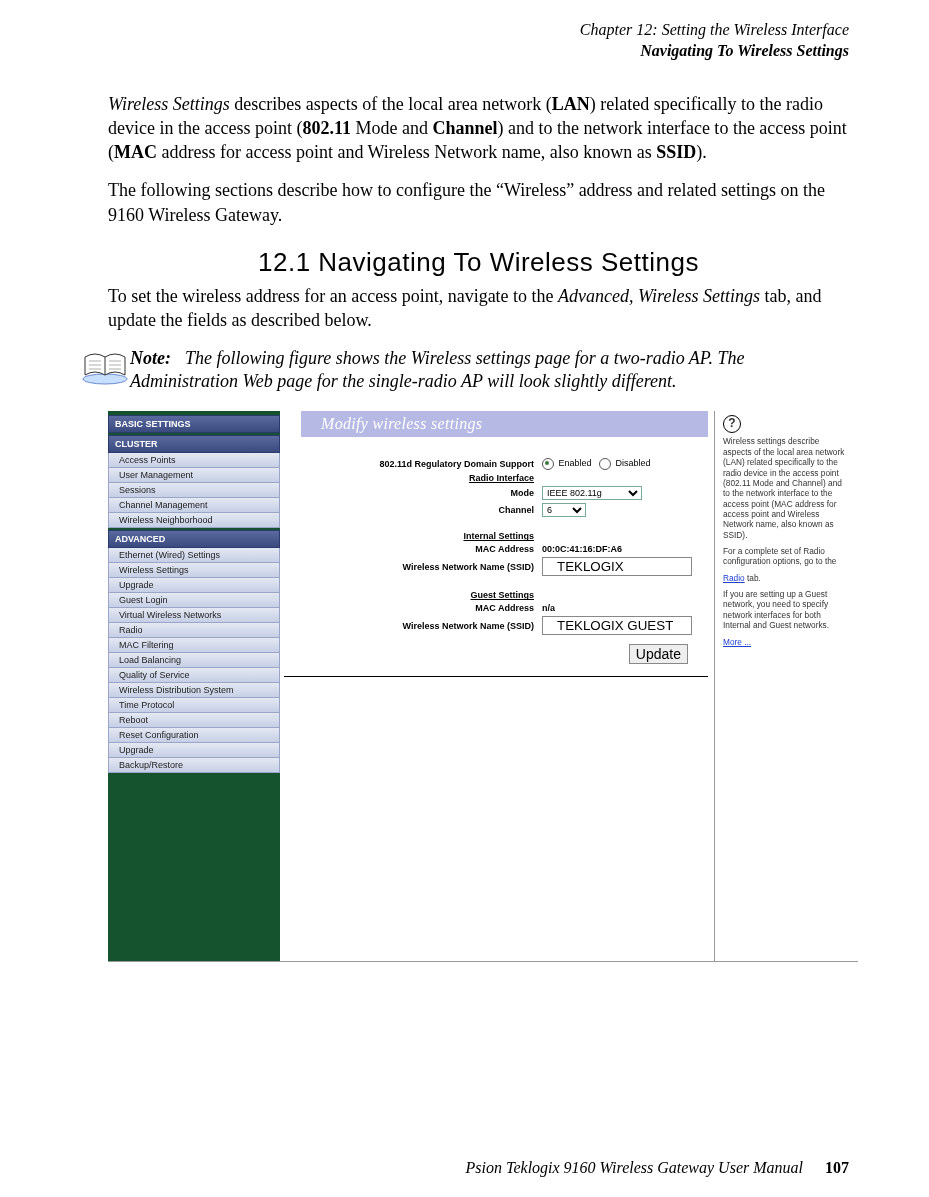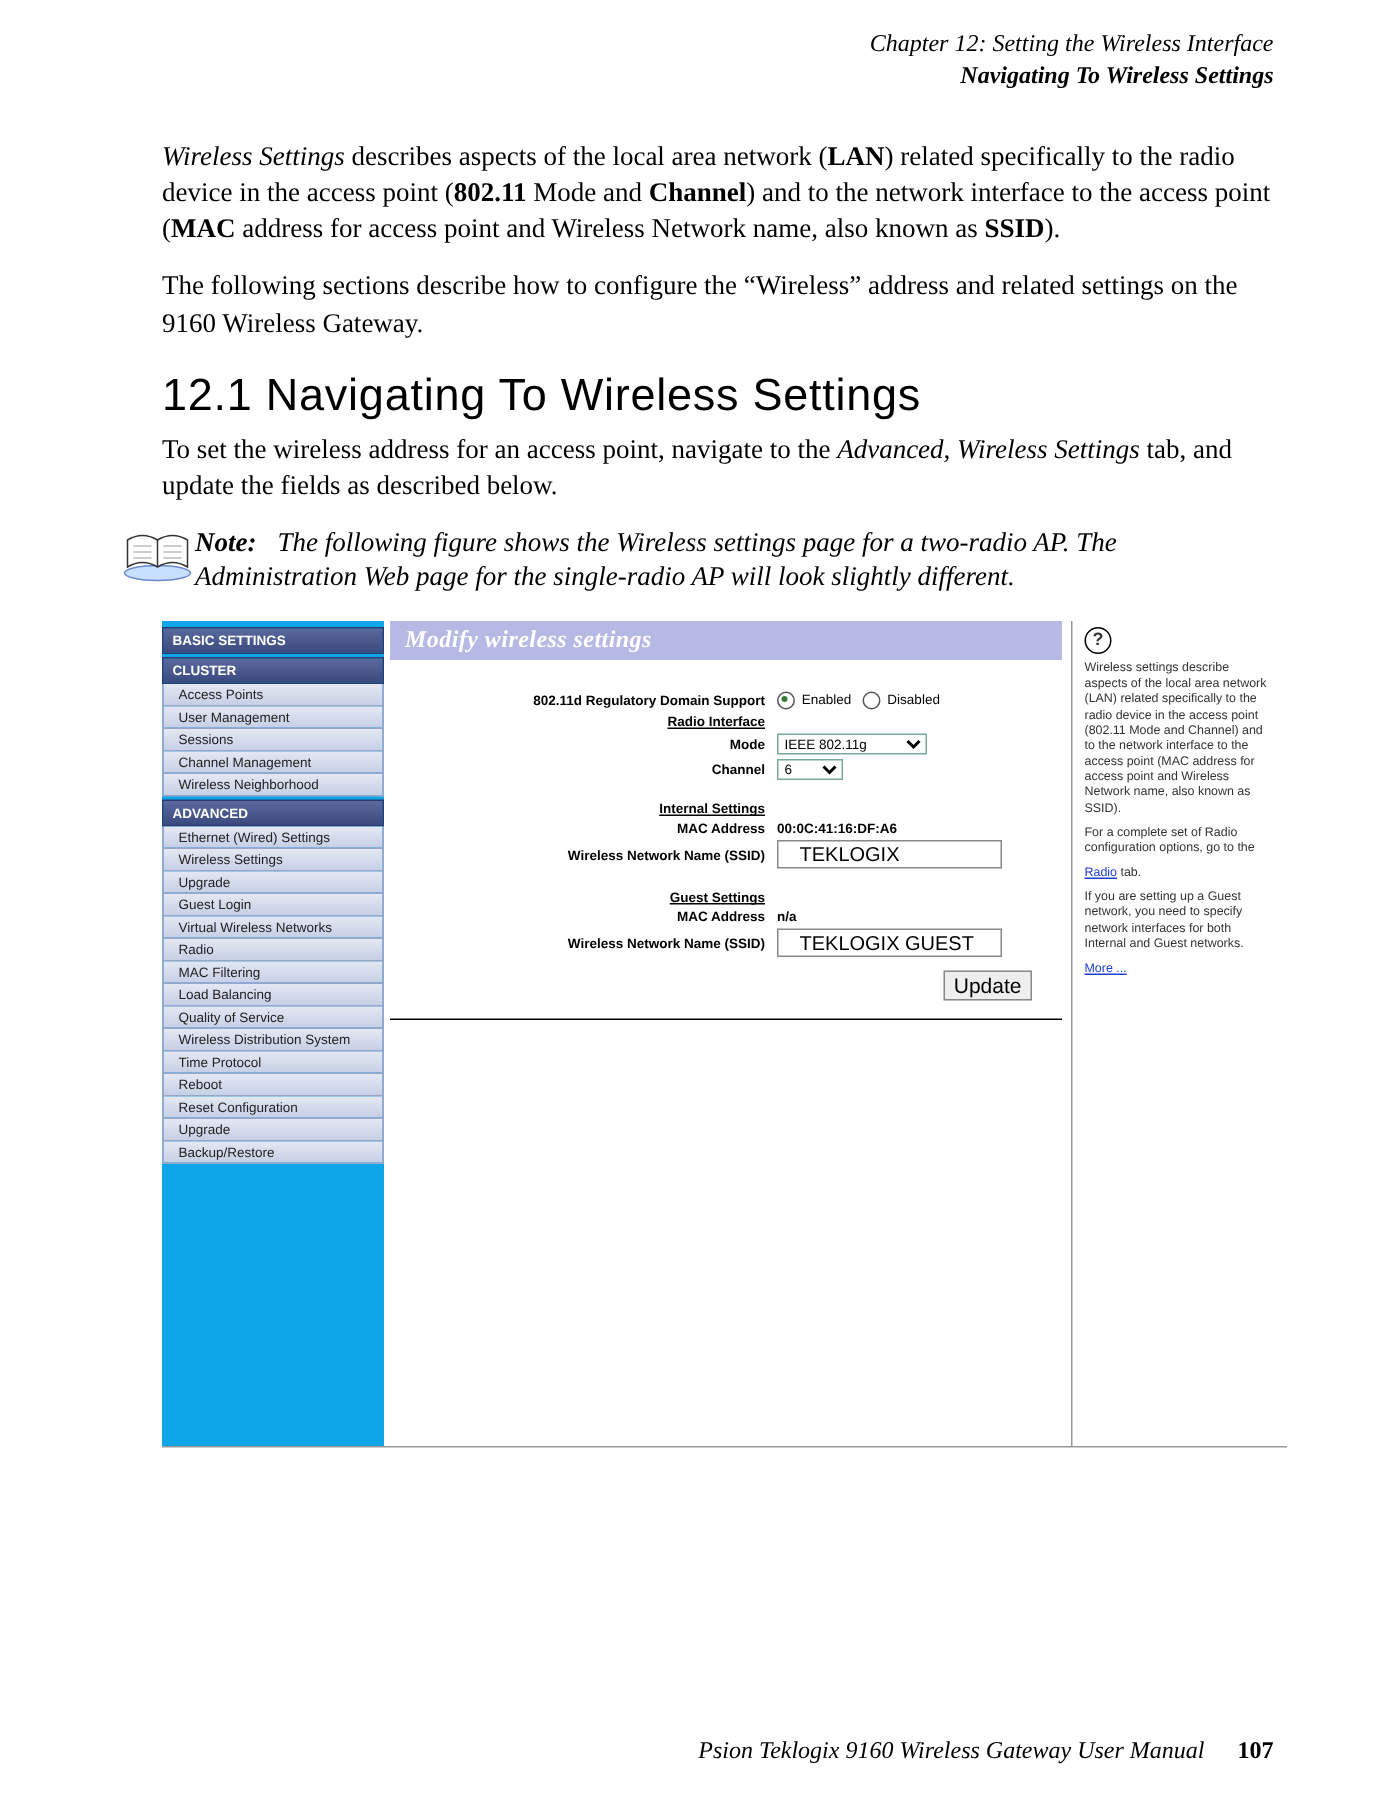--- a/index.html
+++ b/index.html
@@ -28,23 +28,24 @@
   .top-header .line2 { font-weight: bold; }
   .body-p {
     margin: 0 0 14px 28px;
     line-height: 1.35;
   }
   .body-p .i { font-style: italic; }
   .body-p .b { font-weight: bold; }
   h1.section {
     font-family: Arial, Helvetica, sans-serif;
     font-weight: normal;
-    font-size: 30px;
+    font-size: 26px;
     margin: 20px 0 6px 28px;
     letter-spacing: 0.5px;
+    text-align: center;
   }
   .note-row {
     display: flex;
     align-items: flex-start;
     margin: 10px 0 18px 0;
   }
   .note-icon {
     width: 50px; height: 36px; flex: 0 0 50px;
     margin-top: 2px;
   }
@@ -62,22 +63,22 @@
     height: 550px;
     background: #fff;
     position: relative;
     font-family: Arial, Helvetica, sans-serif;
     font-size: 9px;
     color: #000;
     border-bottom: 1px solid #999;
     display: flex;
   }
   .shot .sidebar {
-    width: 148px;
-    background: #0ea5e9;
+    width: 172px;
+    background: #14532d;
     box-sizing: border-box;
     padding-top: 4px;
   }
   .shot .grp {
     margin: 0 0 2px 0;
   }
   .shot .grp-hd {
     background: linear-gradient(#5a6a9e,#3a4a7e);
     color: #fff;
     font-weight: bold;
@@ -105,23 +106,24 @@
   .shot .main {
     flex: 1;
     padding-right: 6px;
   }
   .shot .title-bar {
     background: #b5b9e4;
     color: #fff;
     font-style: italic;
     font-family: Georgia, serif;
     font-size: 16px;
-    padding: 4px 10px;
-    font-weight: bold;
+    padding: 4px 20px;
+    font-weight: normal;
     letter-spacing: 0.3px;
+    margin-left: 17px;
   }
   .shot .form-area {
     padding: 18px 10px 6px 10px;
     border-bottom: 1px solid #000;
   }
   .shot .form-row {
     display: flex;
     align-items: center;
     margin: 3px 0;
     white-space: nowrap;

